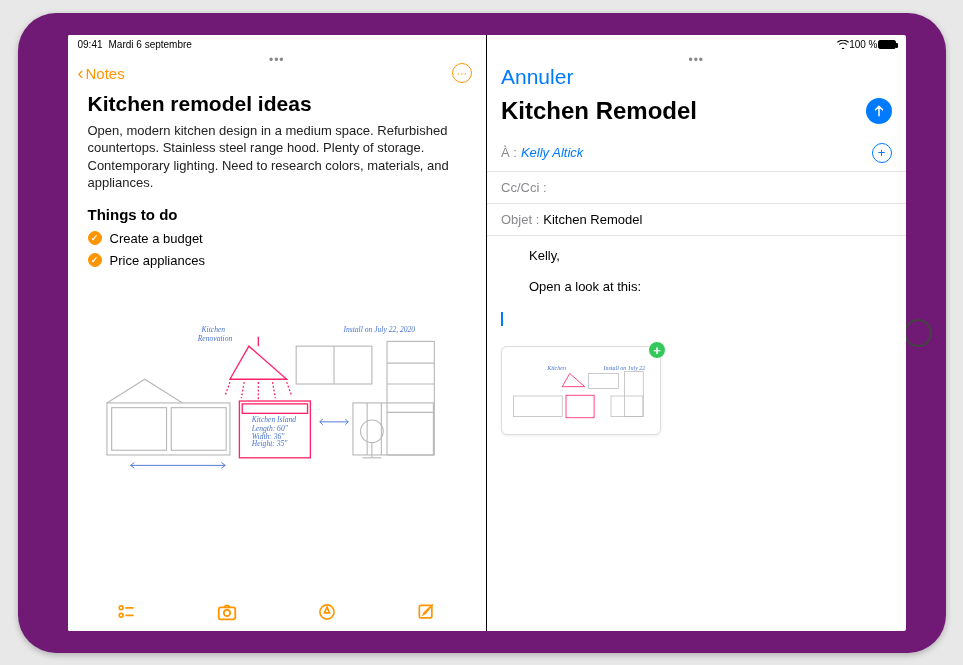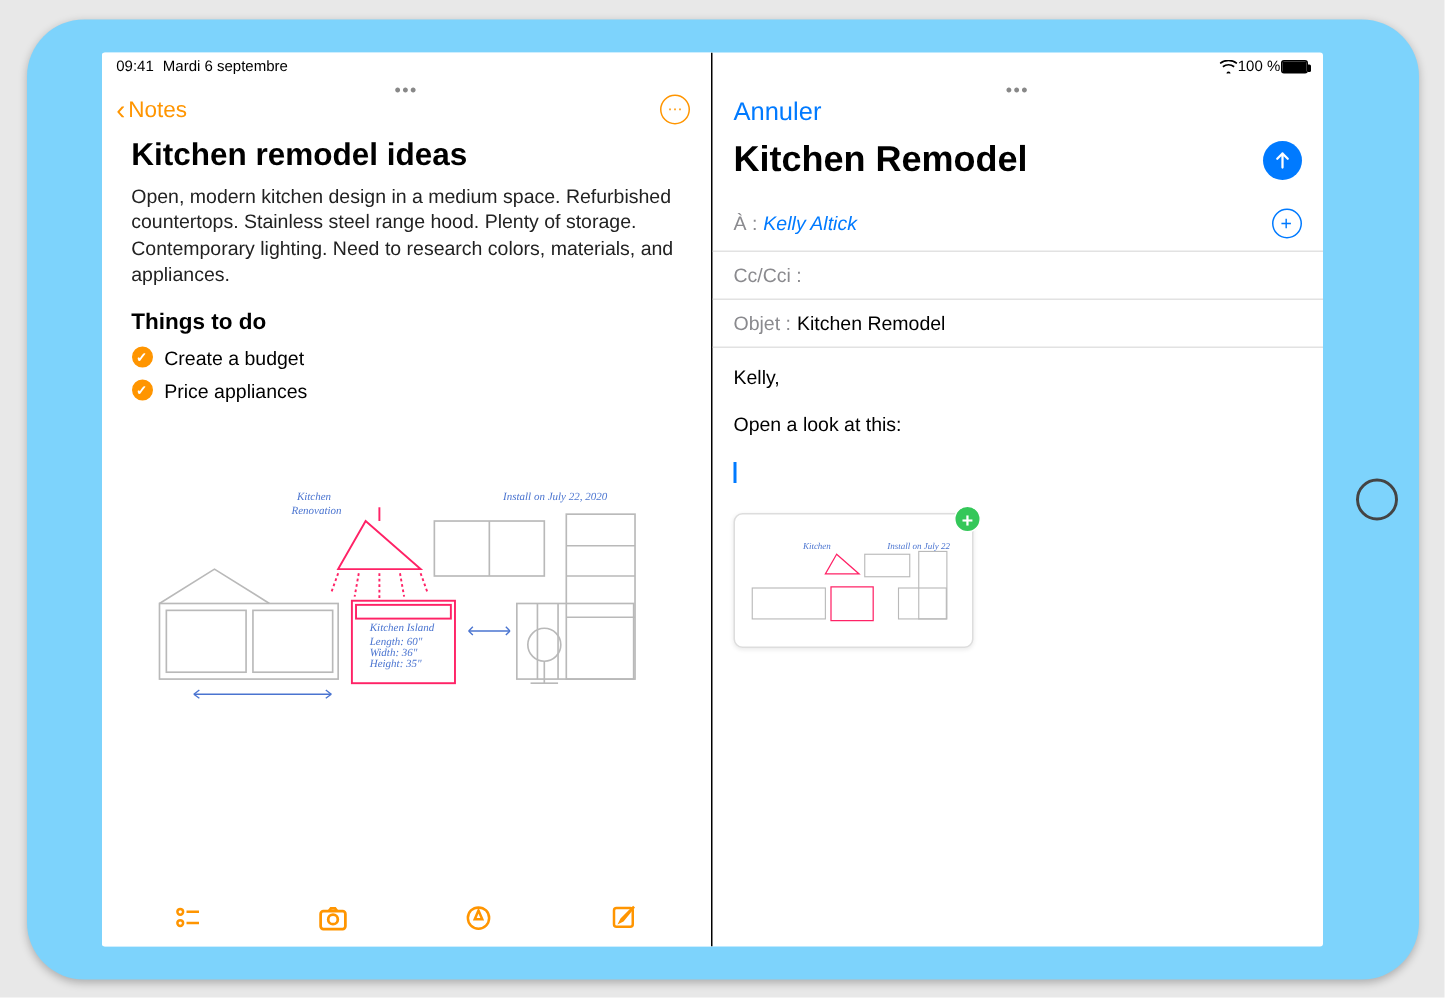--- a/index.html
+++ b/index.html
@@ -8,23 +8,23 @@
       background: #e8e8e8;
       display: flex;
       align-items: center;
       justify-content: center;
       height: 665px;
       width: 963px;
     }
     .device-frame {
       width: 928px;
       height: 640px;
-      background: #7dd3fc;
+      background: #701a75;
       border-radius: 38px;
-      padding: 22px 64px 22px 50px;
+      padding: 22px 40px 22px 50px;
       position: relative;
       box-shadow: 0 2px 6px rgba(0,0,0,0.25);
     }
     .home-button {
       position: absolute;
       right: 14px;
       top: 50%;
       transform: translateY(-50%);
       width: 28px;
       height: 28px;
@@ -107,21 +107,21 @@
     .sketch svg { width:100%; height:100%; }
     .toolbar-bottom {
       height:38px;
       display:flex;
       align-items:center;
       justify-content:space-around;
       padding:0 10px;
     }
     .tb-icon { width:22px;height:22px; color:#ff9500; display:flex;align-items:center;justify-content:center;}
     
-    .cancel-link { color:#007aff; font-size:17px; padding: 10px 14px 4px 14px;}
+    .cancel-link { color:#007aff; font-size:21px; padding: 10px 14px 4px 14px;}
     .compose-header {
       display:flex; align-items:center; justify-content:space-between;
       padding: 4px 14px 10px 14px;
     }
     .compose-title { font-size:24px; font-weight:800;}
     .send-btn {
       width:26px;height:26px;background:#007aff;border-radius:50%;
       display:flex;align-items:center;justify-content:center;color:#fff;
     }
     .field {
@@ -130,21 +130,21 @@
       border-bottom:1px solid #e2e2e2;
       color:#8a8a8e;
     }
     .field .value { color:#007aff;font-style:italic;}
     .add-contact {
       width:20px;height:20px;border:1.6px solid #007aff;border-radius:50%;
       display:flex;align-items:center;justify-content:center;color:#007aff;font-size:13px;
       margin-left:auto;
     }
     .mail-body { padding: 10px 14px; font-size:13px; color:#000; line-height:1.5;}
-    .mail-body p { margin-bottom:12px;}
+    .mail-body p { margin-bottom:12px;margin-left:28px;}
     .cursor { display:inline-block; width:1.5px; height:14px; background:#007aff; vertical-align:middle;}
     .attachment {
       margin:8px 14px;
       width:160px;
       border:1px solid #ddd;
       border-radius:6px;
       position:relative;
       padding:4px;
       box-shadow:0 1px 3px rgba(0,0,0,0.08);
       background:#fff;

